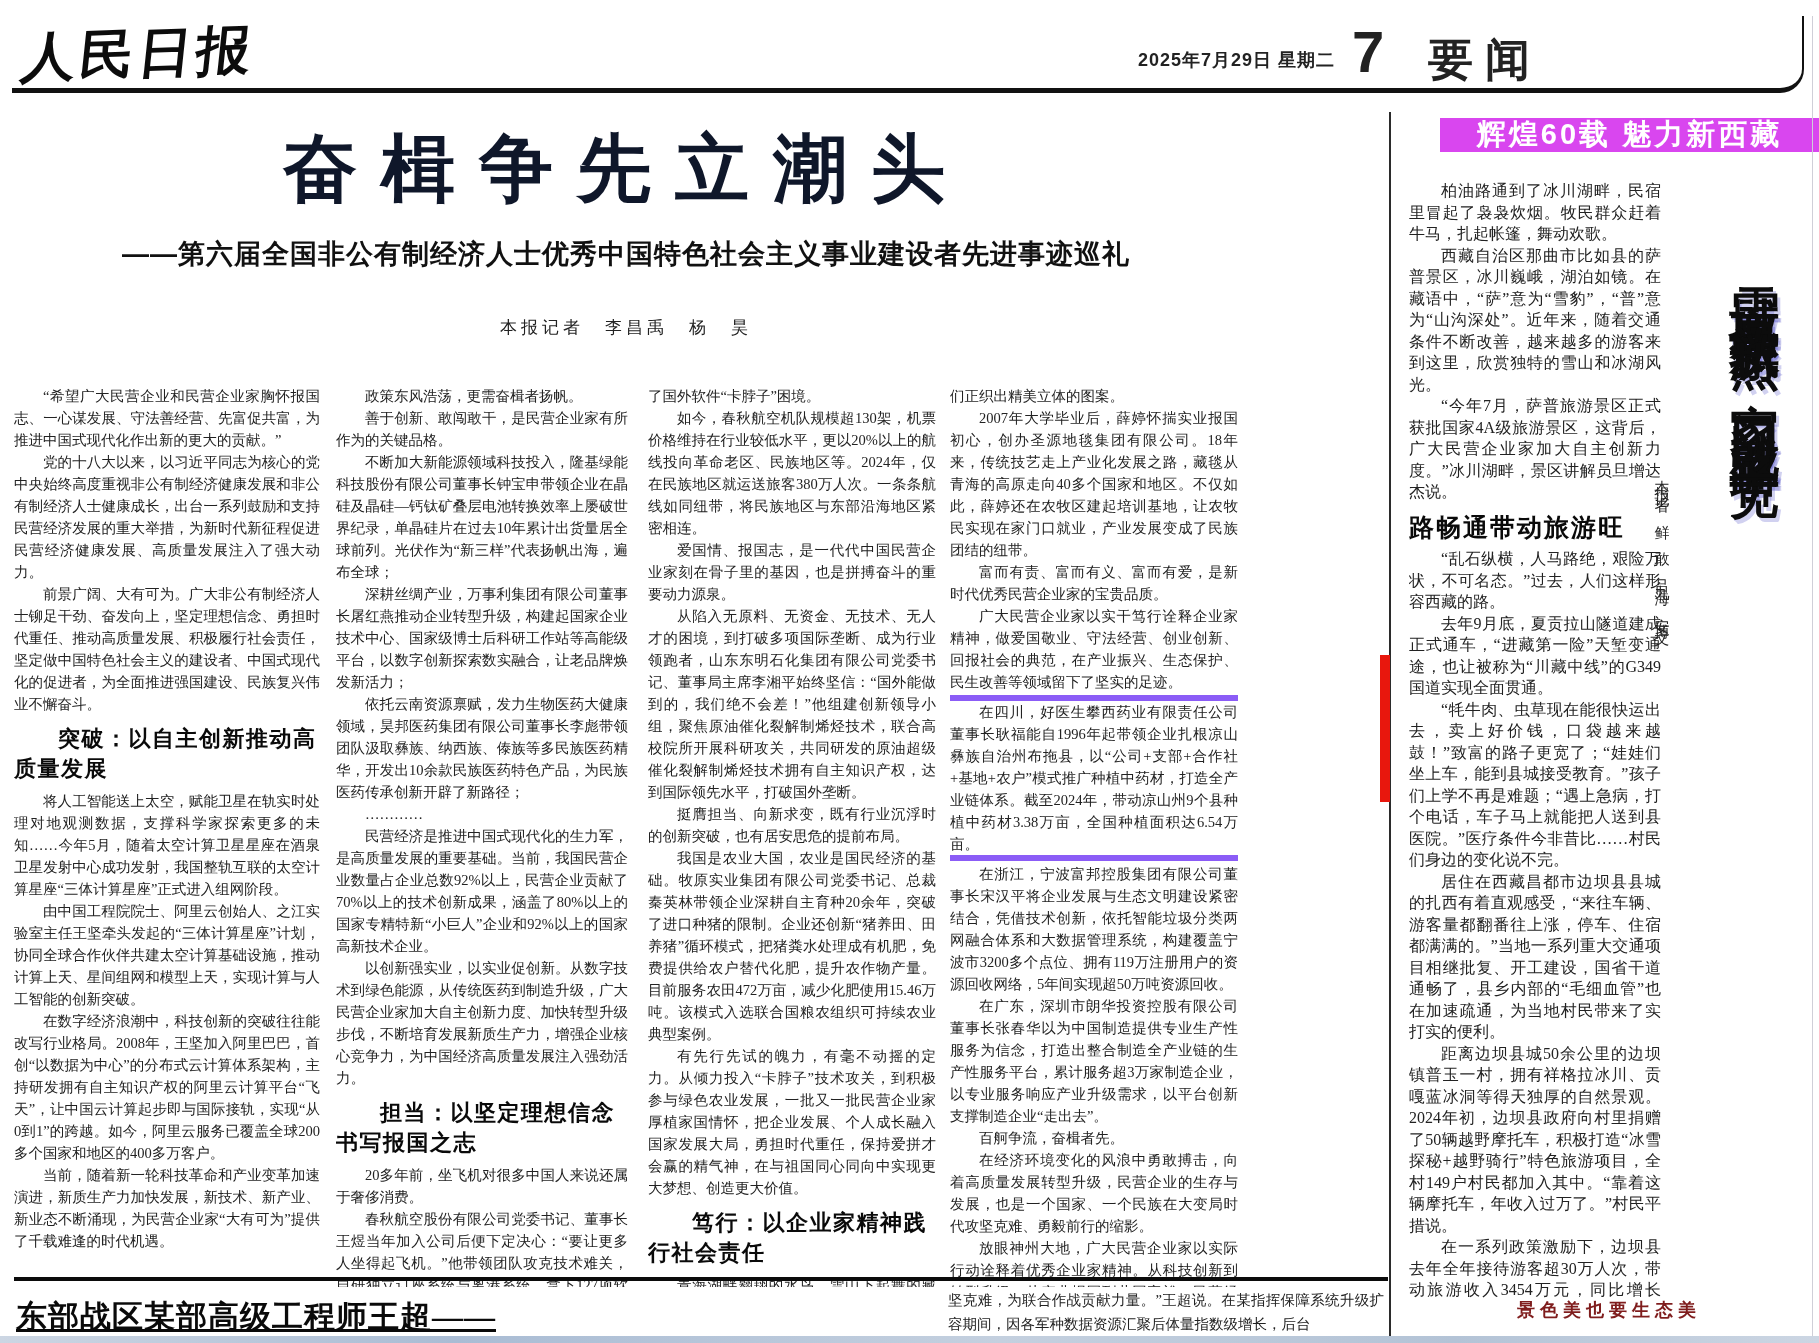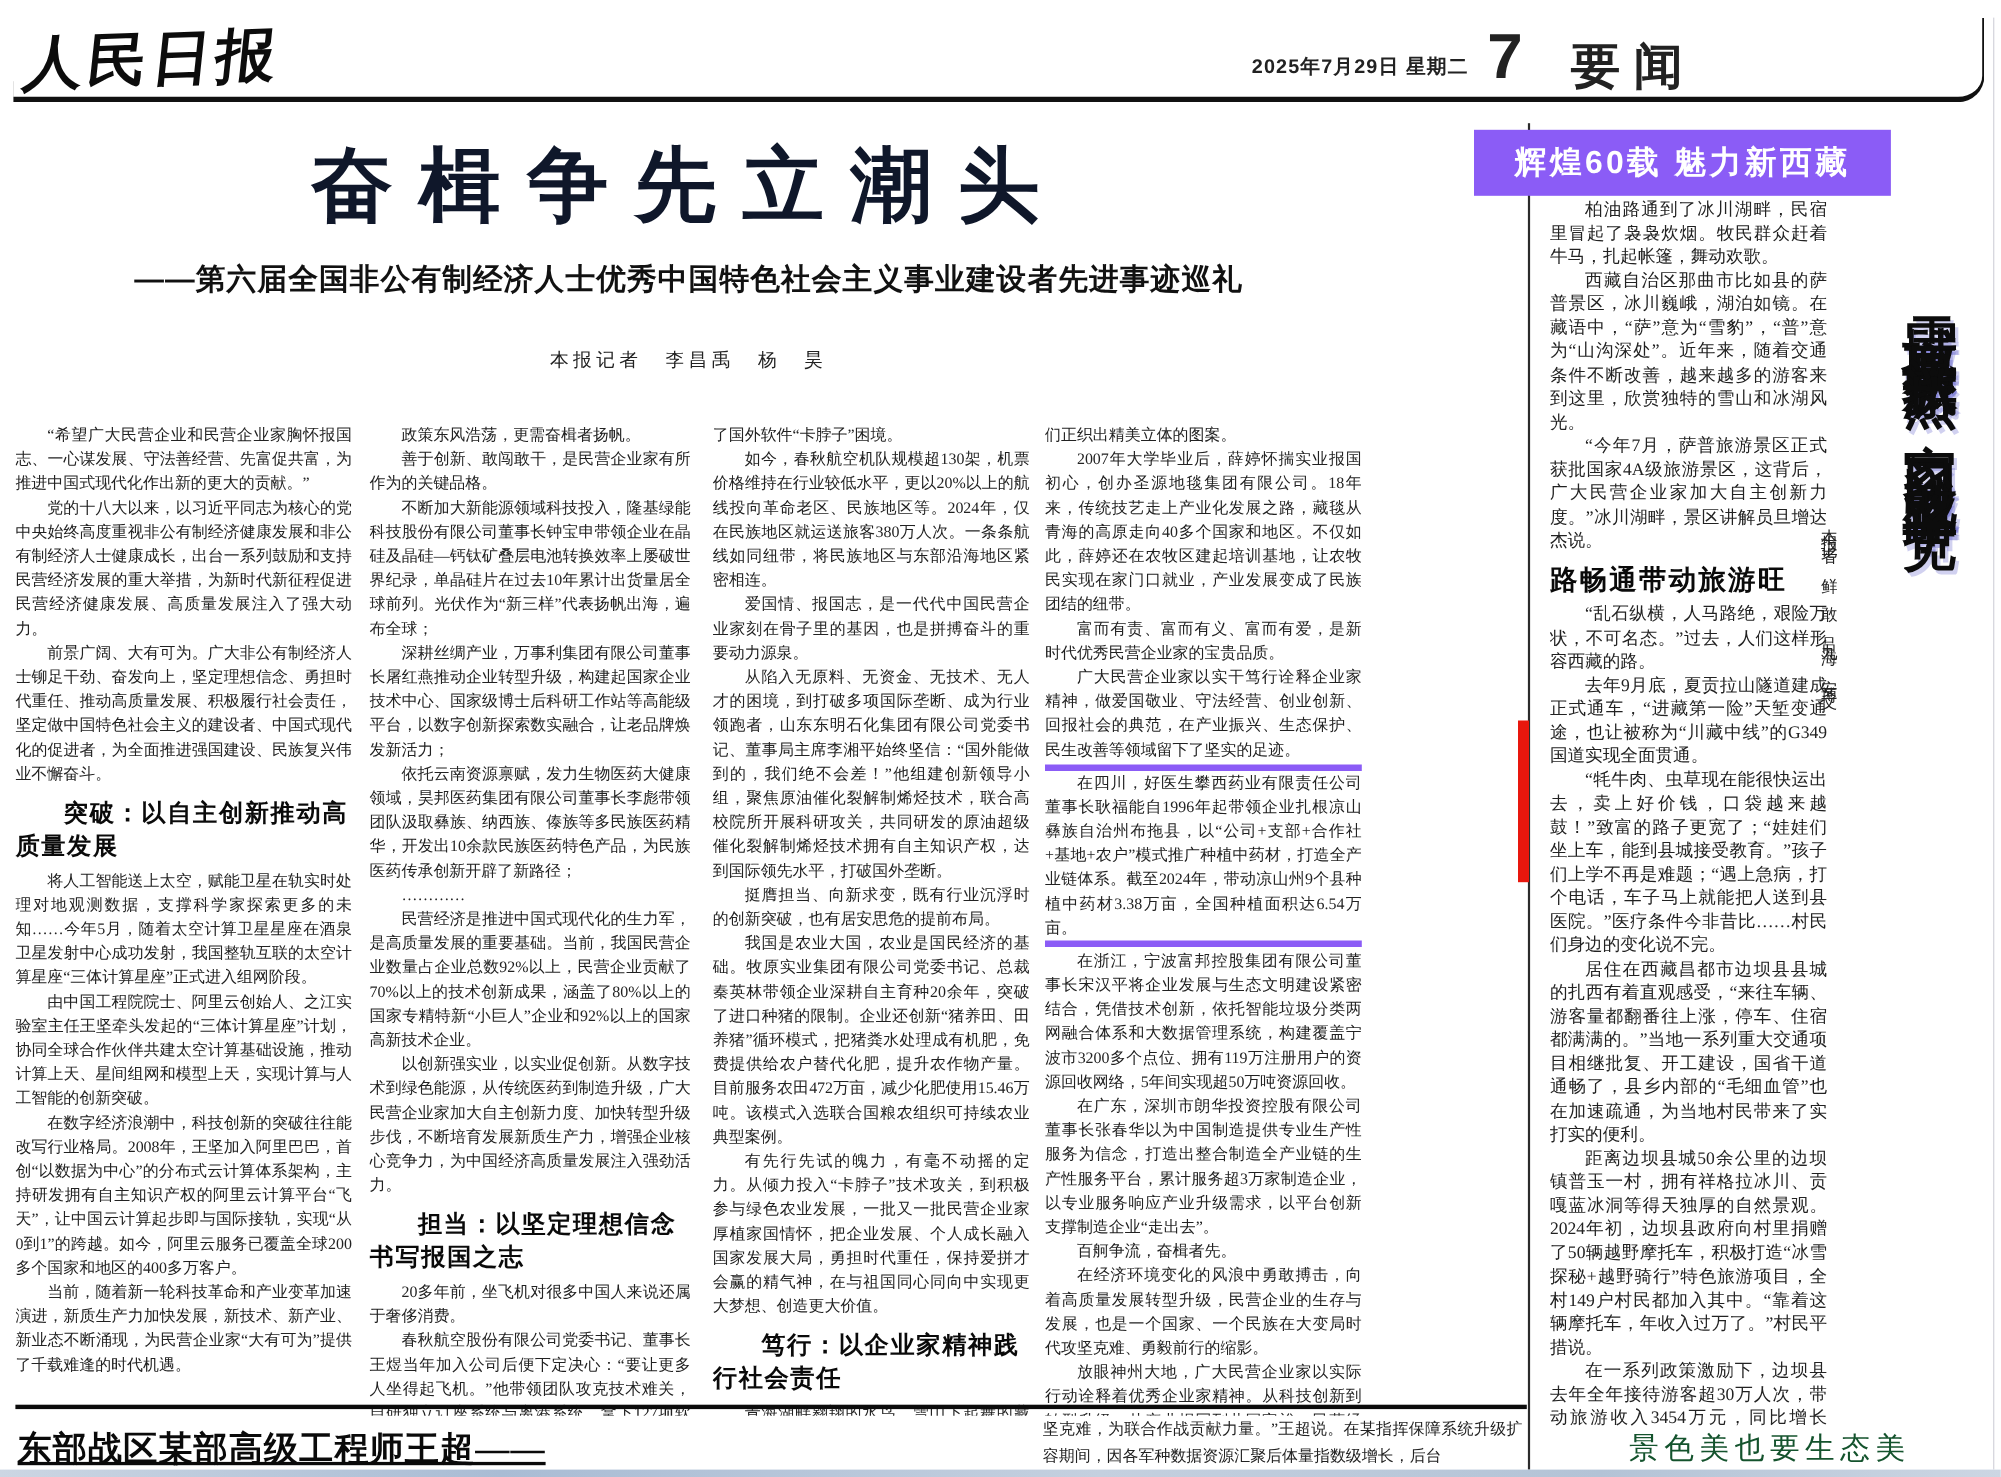--- a/index.html
+++ b/index.html
@@ -34,31 +34,31 @@
   .blk.p{text-indent:2em;}
   .blk.p.noindent{text-indent:0;}
   .blk.h2{font-family:"Liberation Sans","DejaVu Sans",sans-serif;font-weight:bold;
           font-size:22px;line-height:30px;padding:9px 0 6px;letter-spacing:1.5px;
           text-indent:2em;text-align:left;color:#0a0a0a;}
   .blk.highlight{border:6px solid #8b5cf6;border-radius:4px;margin:2px -12px 2px -12px;padding:0 6px;}
 
   
   #column-divider{position:absolute;left:1389px;top:112px;width:2px;height:1224px;background:#2b2b2b;}
   #red-annotation-bar{position:absolute;left:1380px;top:655px;width:10px;height:147px;background:#e8170d;z-index:6;}
-  #sidebar-banner{position:absolute;left:1340px;top:118px;width:379px;height:60px;background:#8b5cf6;
+  #sidebar-banner{position:absolute;left:1440px;top:118px;width:379px;height:34px;background:#d946ef;
         color:#fff;display:flex;align-items:center;justify-content:center;
         font-family:"Liberation Sans","DejaVu Sans",sans-serif;font-weight:bold;
         font-size:29px;letter-spacing:3px;}
   #sidebar-column{position:absolute;left:1409px;top:180px;width:252px;height:1118px;overflow:hidden;
         font-size:16px;line-height:21.5px;text-align:justify;}
   #sidebar-column .blk.h3{font-family:"Liberation Sans","DejaVu Sans",sans-serif;font-weight:bold;
         font-size:25px;letter-spacing:2px;text-align:left;text-indent:0;padding:14px 0 10px;color:#0a0a0a;}
   #sidebar-bottom-heading{position:absolute;left:1409px;top:1298px;width:400px;text-align:center;
-        font-family:"Liberation Sans","DejaVu Sans",sans-serif;font-weight:normal;
-        font-size:27px;letter-spacing:5px;color:#14532d;}
+        font-family:"Liberation Sans","DejaVu Sans",sans-serif;font-weight:bold;
+        font-size:18px;letter-spacing:5px;color:#7f1d1d;}
   #vertical-headline{position:absolute;left:1722px;top:248px;height:1060px;
         writing-mode:vertical-rl;font-weight:bold;font-size:50px;letter-spacing:9px;
         color:#0c0c0c;text-shadow:3px 4px 0 rgba(90,90,200,0.28);
         font-family:"Liberation Serif","DejaVu Serif",serif;}
   #vertical-headline .vgap{margin-inline-start:52px;}
   #vertical-byline{position:absolute;left:1652px;top:468px;height:420px;
         writing-mode:vertical-rl;font-size:15px;letter-spacing:6px;color:#222;}
 
   
   #bottom-rule{position:absolute;left:14px;top:1277px;width:1374px;height:4px;background:#0b0b0b;}

